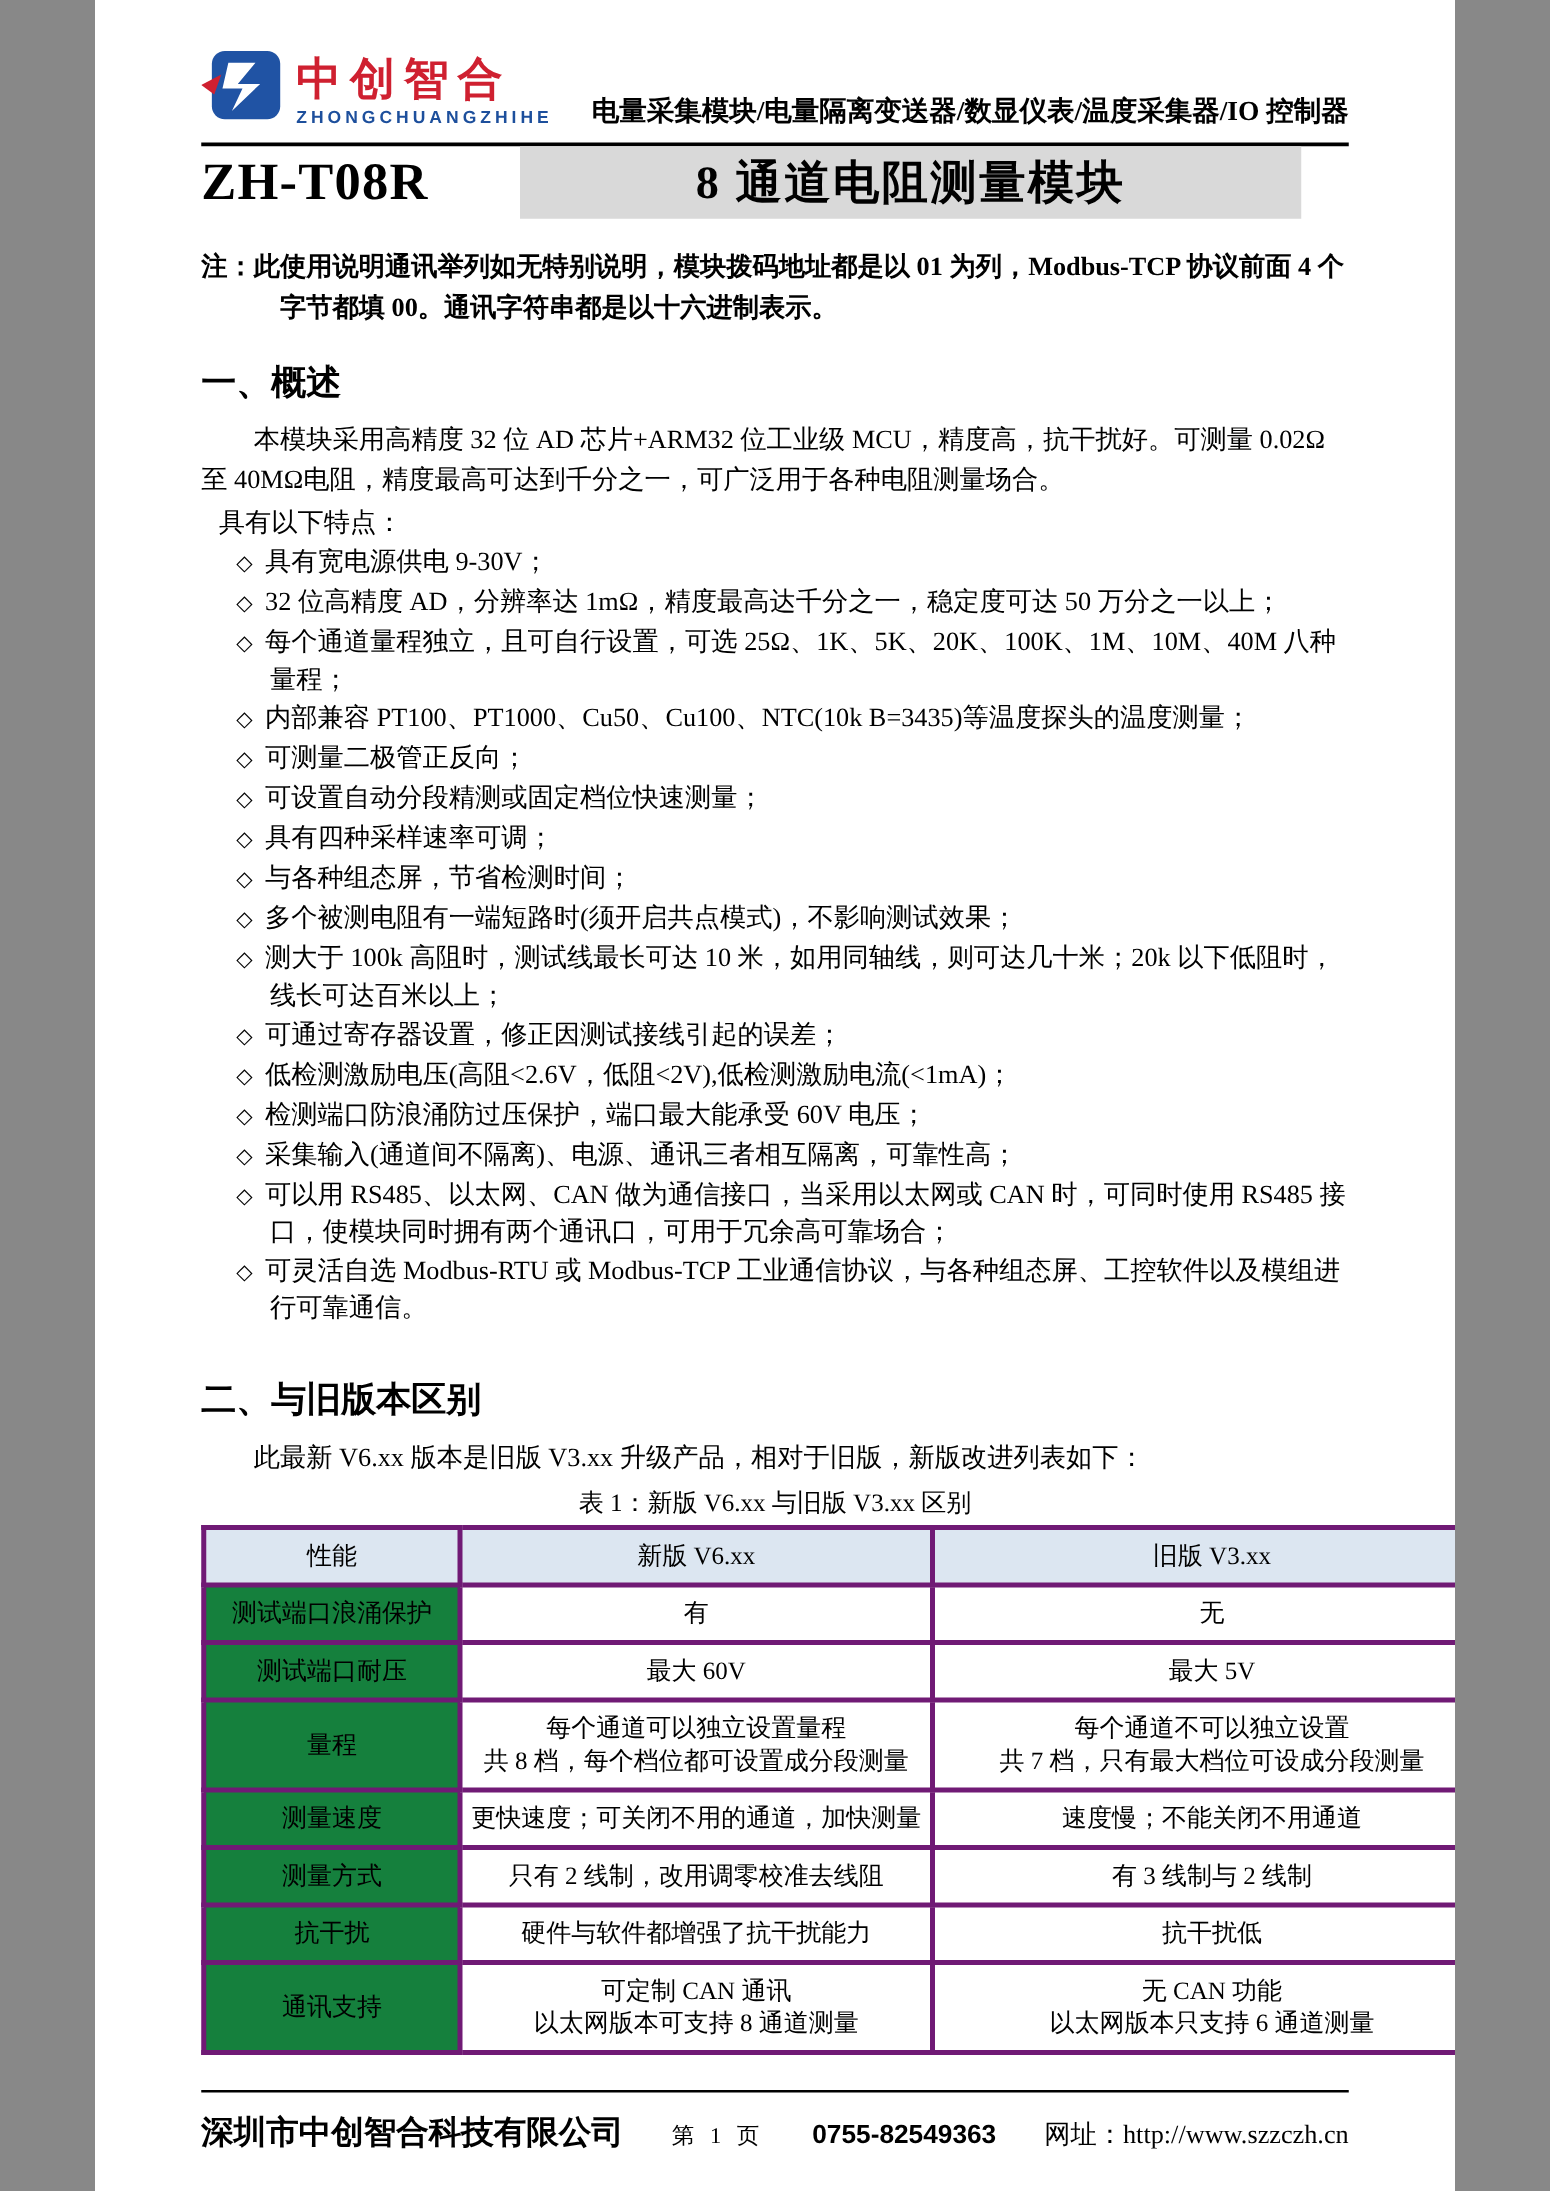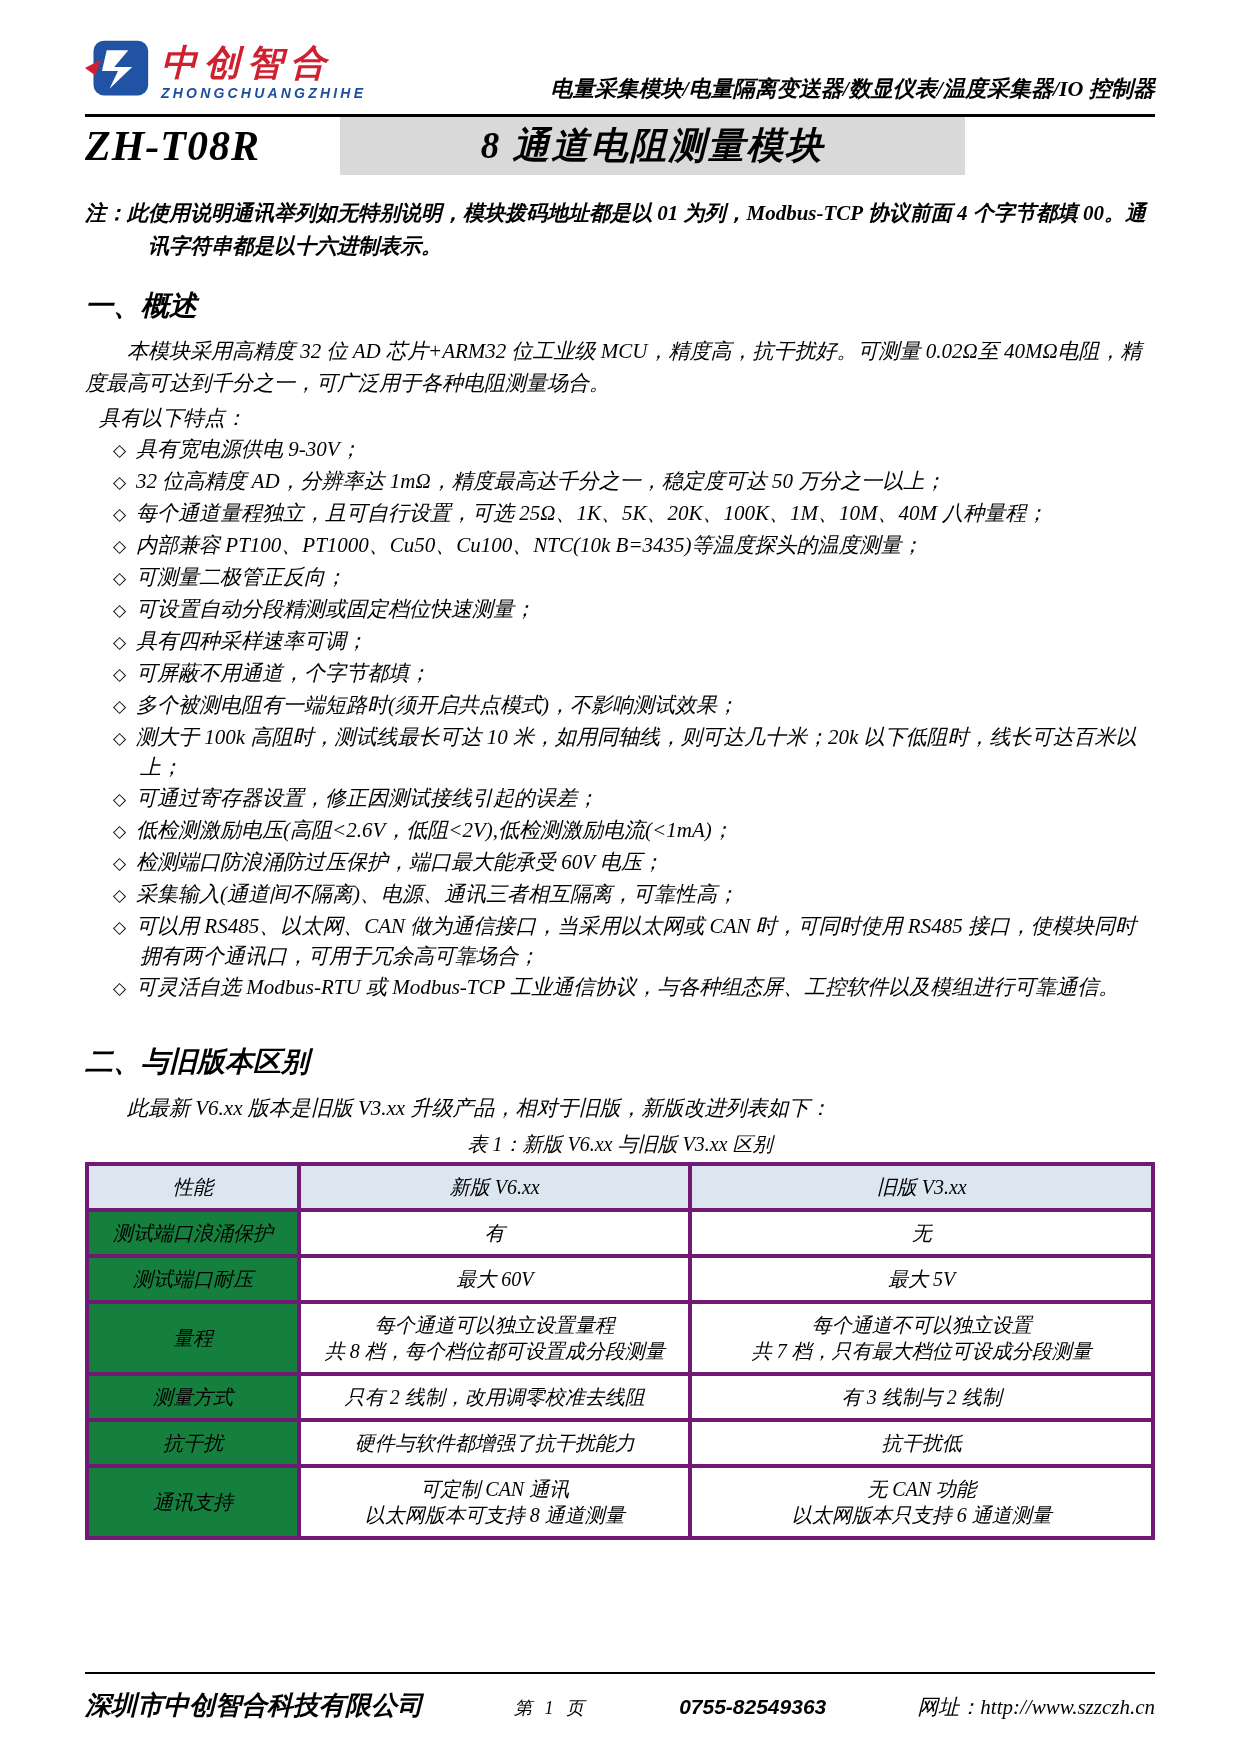--- a/index.html
+++ b/index.html
@@ -1,19 +1,19 @@
 <!DOCTYPE html>
 <html><head>
 <meta charset="utf-8">
 <style>
   html,body{margin:0;padding:0;background:#888;}
   .page{
-    width:1240px;height:1753px;background:#ffffff;margin:0 auto;position:relative;
+    width:1088px;height:1753px;background:#ffffff;margin:0 auto;position:relative;
     box-sizing:border-box;padding:38px 85px 0 85px;overflow:hidden;
-    font-family:"Liberation Serif","DejaVu Serif",serif;color:#000;font-size:21px;font-style:italic;
+    font-family:"Liberation Serif","DejaVu Serif",serif;color:#000;font-size:21px;
   }
   
   .header{display:flex;justify-content:space-between;align-items:flex-end;
           border-bottom:3px solid #000;padding-bottom:8px;}
   .logo{display:flex;align-items:center;gap:10px;}
   .logo-text{display:flex;flex-direction:column;line-height:1;}
   .logo-cn{color:#cf2030;font-weight:bold;font-size:36px;letter-spacing:7px;font-family:"Liberation Sans","DejaVu Sans",sans-serif;}
   .logo-en{color:#1d4f9c;font-weight:bold;font-size:14px;letter-spacing:3.2px;margin-top:5px;font-family:"Liberation Sans","DejaVu Sans",sans-serif;}
   .tagline{font-weight:bold;font-size:22px;padding-bottom:2px;}
   
@@ -80,21 +80,21 @@
   <div class="para">本模块采用高精度 32 位 AD 芯片+ARM32 位工业级 MCU，精度高，抗干扰好。可测量 0.02Ω至 40MΩ电阻，精度最高可达到千分之一，可广泛用于各种电阻测量场合。</div>
   <div class="features-intro">具有以下特点：</div>
   <div>
       <div class="feature"><span class="bullet">◇</span><span>具有宽电源供电 9-30V；</span></div>
       <div class="feature"><span class="bullet">◇</span><span>32 位高精度 AD，分辨率达 1mΩ，精度最高达千分之一，稳定度可达 50 万分之一以上；</span></div>
       <div class="feature"><span class="bullet">◇</span><span>每个通道量程独立，且可自行设置，可选 25Ω、1K、5K、20K、100K、1M、10M、40M 八种量程；</span></div>
       <div class="feature"><span class="bullet">◇</span><span>内部兼容 PT100、PT1000、Cu50、Cu100、NTC(10k B=3435)等温度探头的温度测量；</span></div>
       <div class="feature"><span class="bullet">◇</span><span>可测量二极管正反向；</span></div>
       <div class="feature"><span class="bullet">◇</span><span>可设置自动分段精测或固定档位快速测量；</span></div>
       <div class="feature"><span class="bullet">◇</span><span>具有四种采样速率可调；</span></div>
-      <div class="feature"><span class="bullet">◇</span><span>可屏蔽不用通道，个字节都填；</span></div>
+      <div class="feature"><span class="bullet">◇</span><span>与各种组态屏，节省检测时间；</span></div>
       <div class="feature"><span class="bullet">◇</span><span>多个被测电阻有一端短路时(须开启共点模式)，不影响测试效果；</span></div>
       <div class="feature"><span class="bullet">◇</span><span>测大于 100k 高阻时，测试线最长可达 10 米，如用同轴线，则可达几十米；20k 以下低阻时，线长可达百米以上；</span></div>
       <div class="feature"><span class="bullet">◇</span><span>可通过寄存器设置，修正因测试接线引起的误差；</span></div>
       <div class="feature"><span class="bullet">◇</span><span>低检测激励电压(高阻&lt;2.6V，低阻&lt;2V),低检测激励电流(&lt;1mA)；</span></div>
       <div class="feature"><span class="bullet">◇</span><span>检测端口防浪涌防过压保护，端口最大能承受 60V 电压；</span></div>
       <div class="feature"><span class="bullet">◇</span><span>采集输入(通道间不隔离)、电源、通讯三者相互隔离，可靠性高；</span></div>
       <div class="feature"><span class="bullet">◇</span><span>可以用 RS485、以太网、CAN 做为通信接口，当采用以太网或 CAN 时，可同时使用 RS485 接口，使模块同时拥有两个通讯口，可用于冗余高可靠场合；</span></div>
       <div class="feature"><span class="bullet">◇</span><span>可灵活自选 Modbus-RTU 或 Modbus-TCP 工业通信协议，与各种组态屏、工控软件以及模组进行可靠通信。</span></div>
     </div>
 
@@ -127,20 +127,25 @@
           <td>最大 5V</td>
         </tr>
         <tr>
           <td class="rowhead">量程</td>
           <td>每个通道可以独立设置量程
 共 8 档，每个档位都可设置成分段测量</td>
           <td>每个通道不可以独立设置
 共 7 档，只有最大档位可设成分段测量</td>
         </tr>
         <tr>
+          <td class="rowhead">测量速度</td>
+          <td>更快速度；可关闭不用的通道，加快测量</td>
+          <td>速度慢；不能关闭不用通道</td>
+        </tr>
+        <tr>
           <td class="rowhead">测量方式</td>
           <td>只有 2 线制，改用调零校准去线阻</td>
           <td>有 3 线制与 2 线制</td>
         </tr>
         <tr>
           <td class="rowhead">抗干扰</td>
           <td>硬件与软件都增强了抗干扰能力</td>
           <td>抗干扰低</td>
         </tr>
         <tr>

